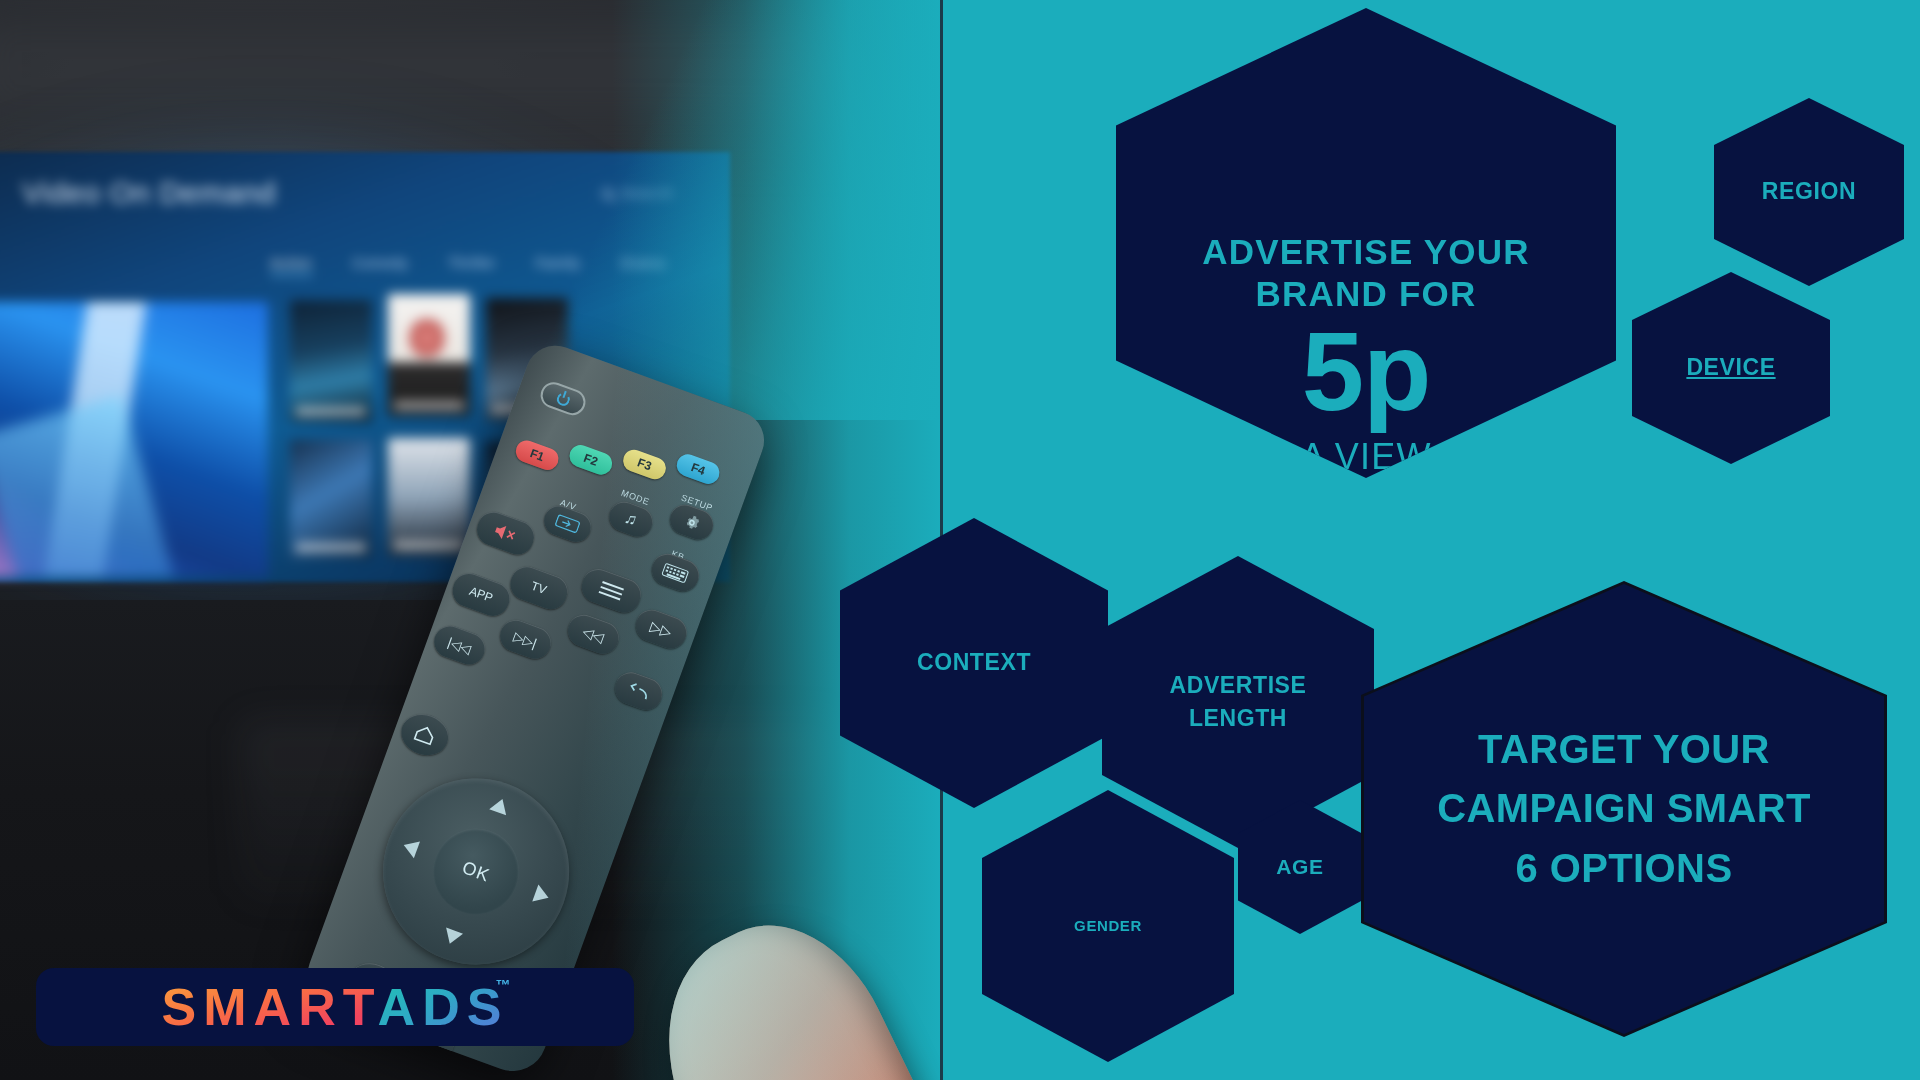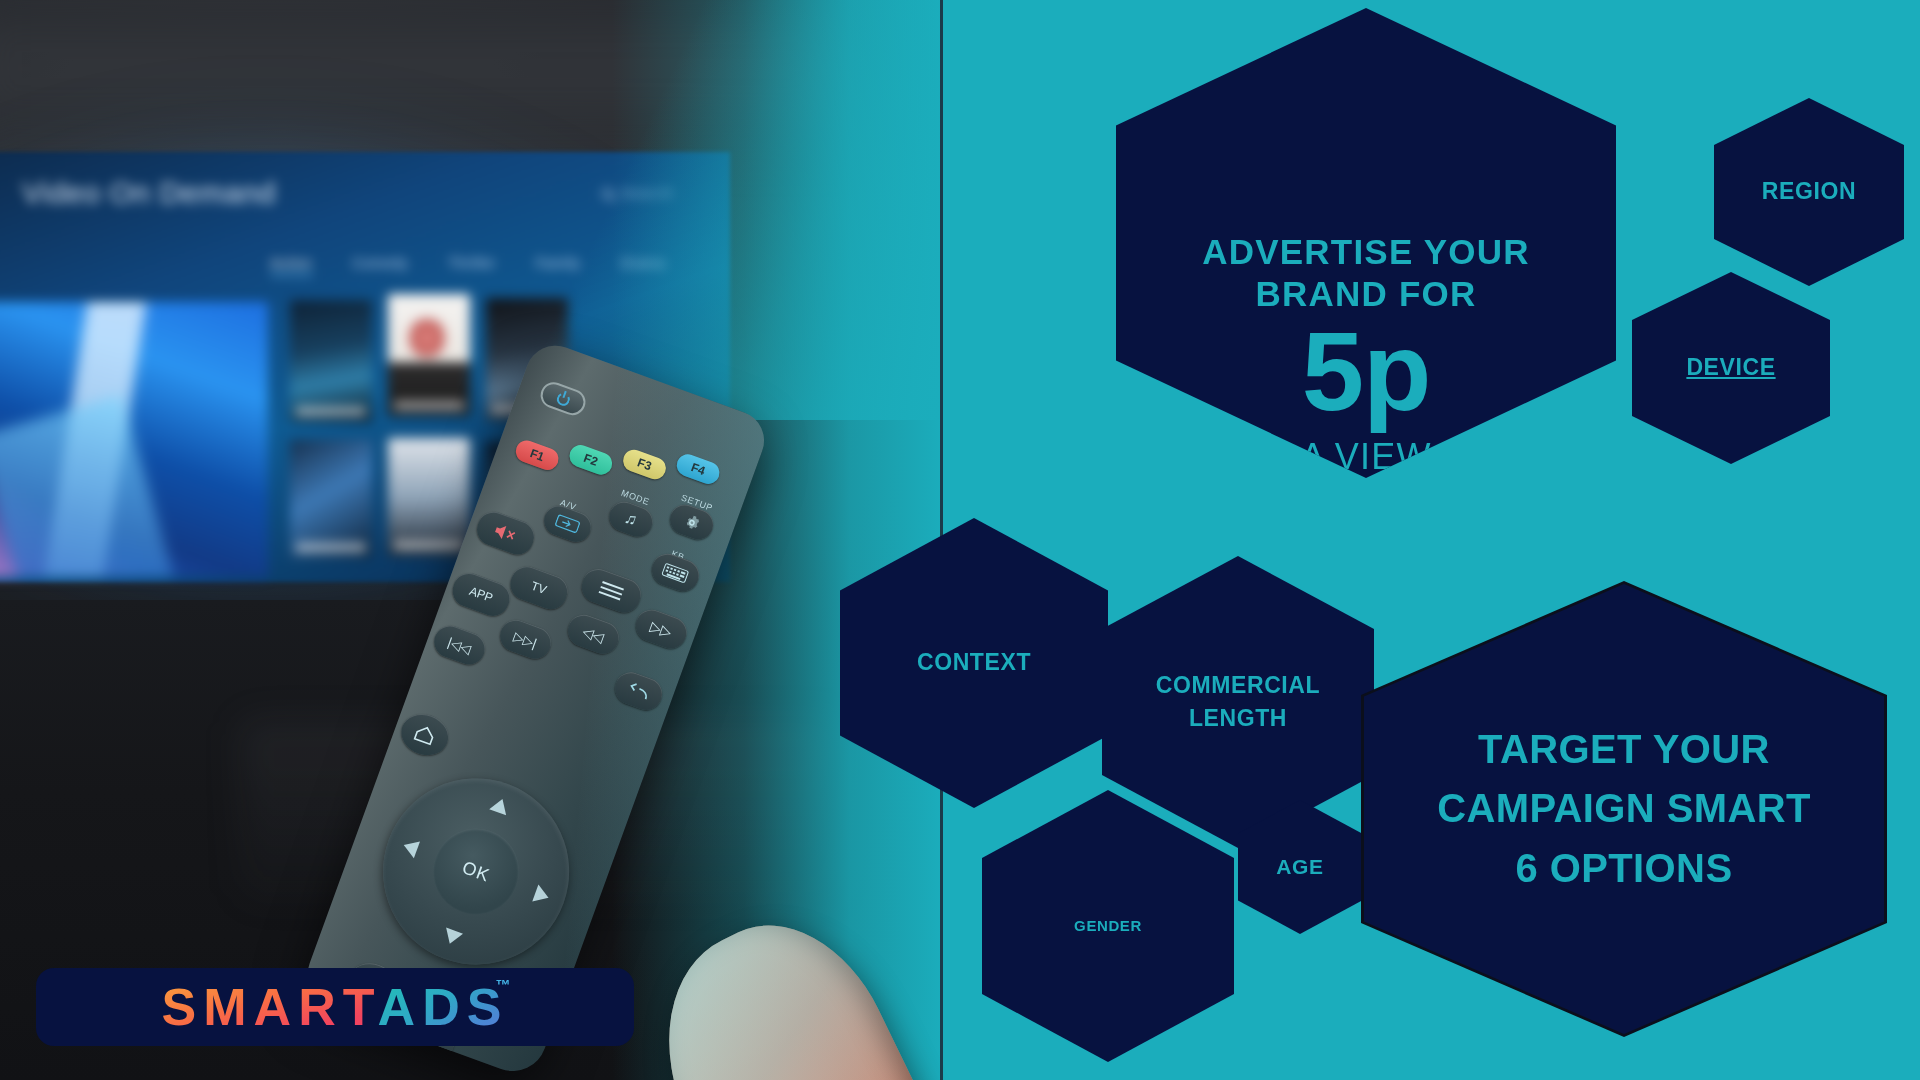--- a/index.html
+++ b/index.html
@@ -390,21 +390,21 @@
   <div class="hex" id="hex-region">
     <span class="htxt">REGION</span>
   </div>
 
   <div class="hex" id="hex-device">
     <span class="htxt">DEVICE</span>
   </div>
 
   <div class="hex" id="hex-commlen">
     <span class="htxt">
-      <span>COMMERCIAL</span><br>
+      <span>ADVERTISE</span><br>
       <span>LENGTH</span>
     </span>
   </div>
 
   <div class="hex" id="hex-gender">
     <span class="htxt">GENDER</span>
   </div>
 
   <div class="hex" id="hex-age">
     <span class="htxt">AGE</span>

